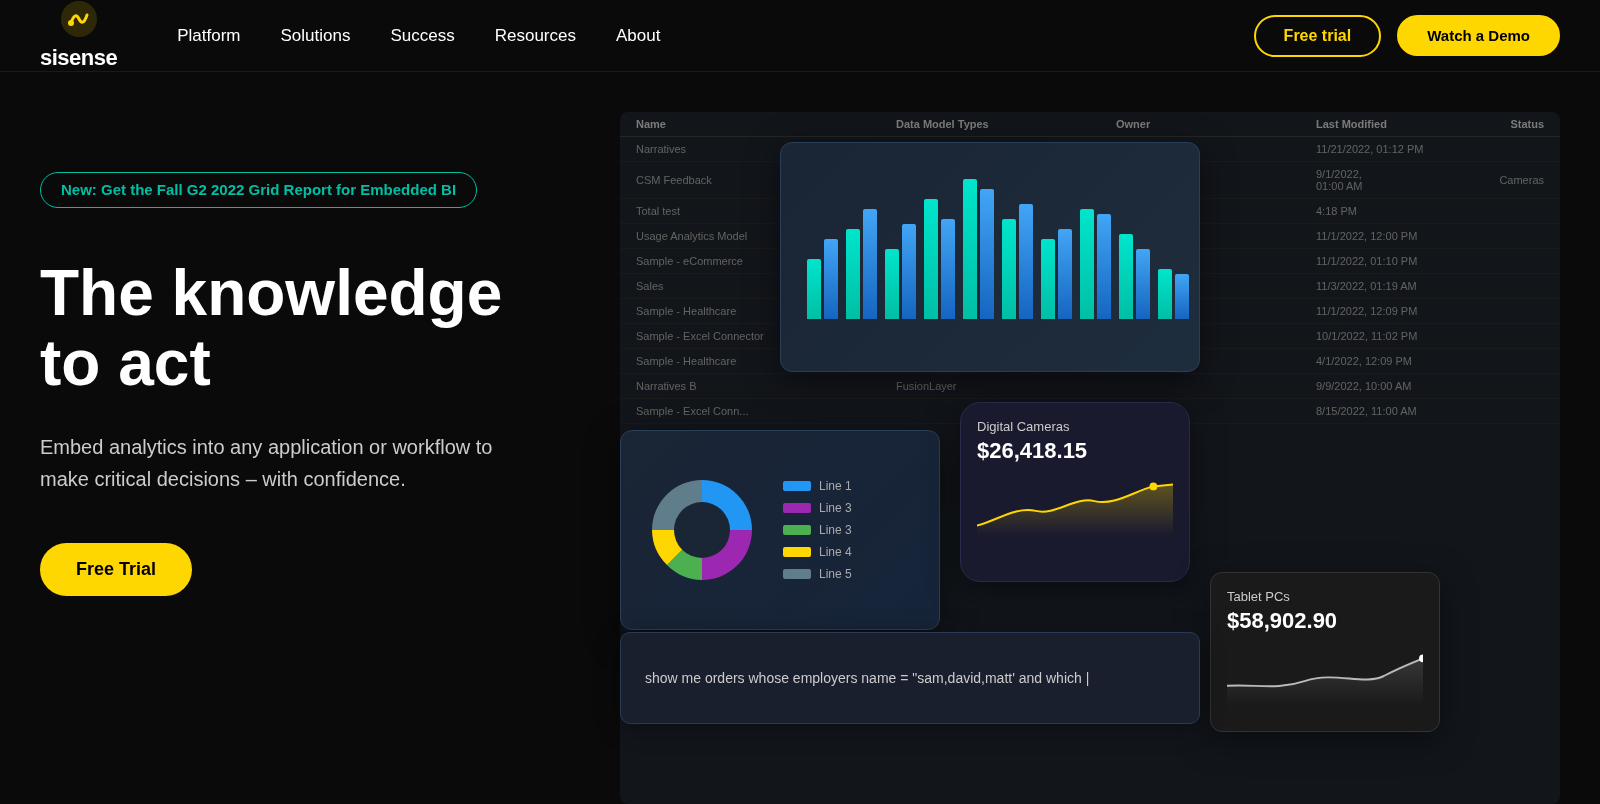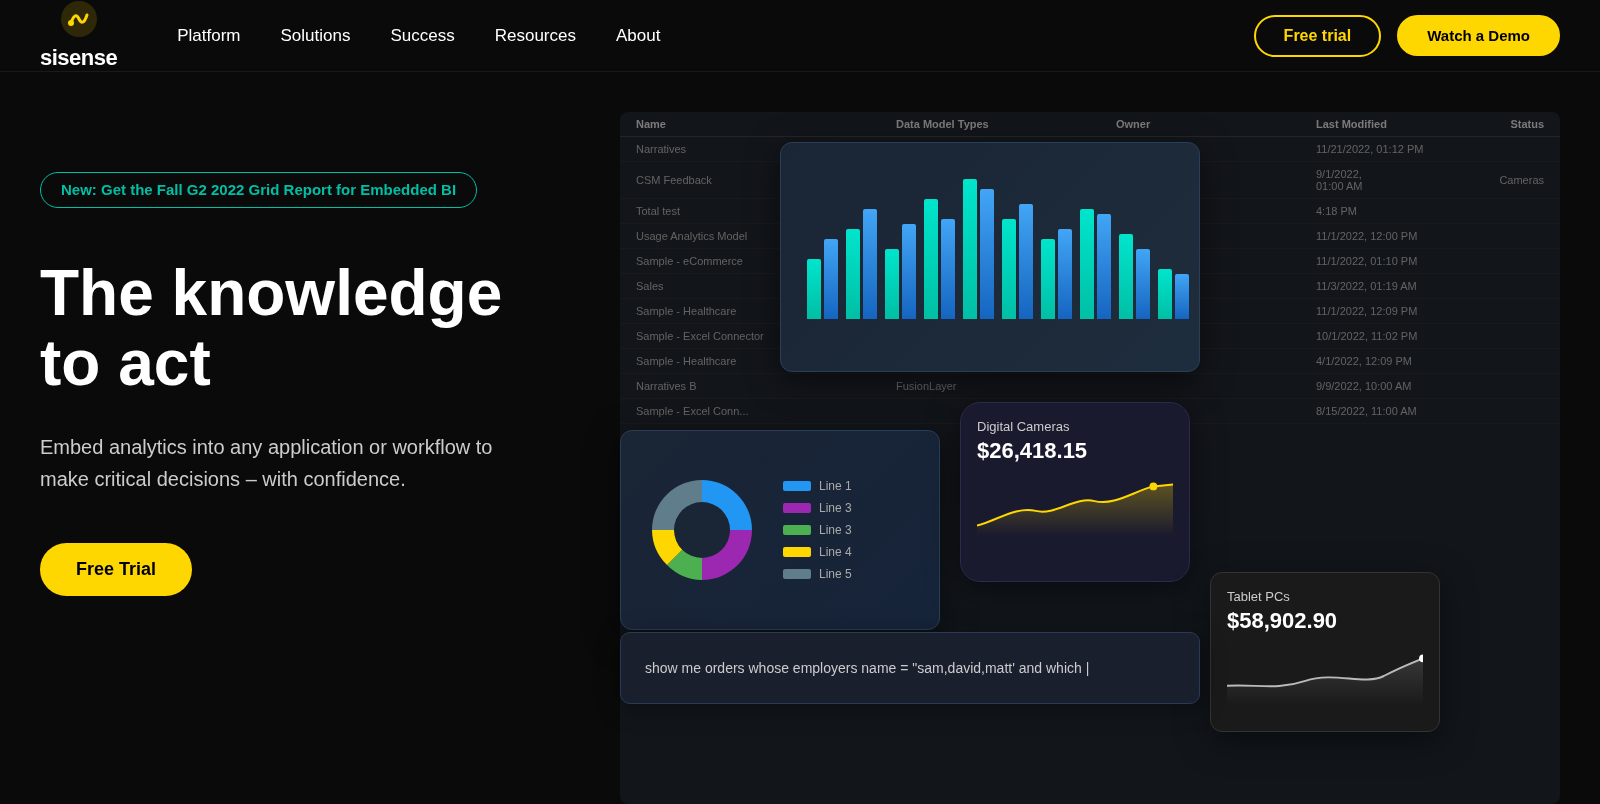--- a/index.html
+++ b/index.html
@@ -249,21 +249,21 @@
       padding: 16px;
       box-shadow: 0 8px 32px rgba(0,0,0,0.5);
     }
 
     
     .card-query {
       position: absolute;
       top: 500px;
       left: 0;
       width: 580px;
-      height: 72px;
+      height: 92px;
       background: #1a1f2e;
       border-radius: 10px;
       border: 1px solid #2a3a55;
       display: flex;
       align-items: center;
       padding: 0 24px;
       box-shadow: 0 4px 24px rgba(0,0,0,0.4);
     }
     .query-text {
       font-size: 14px;

